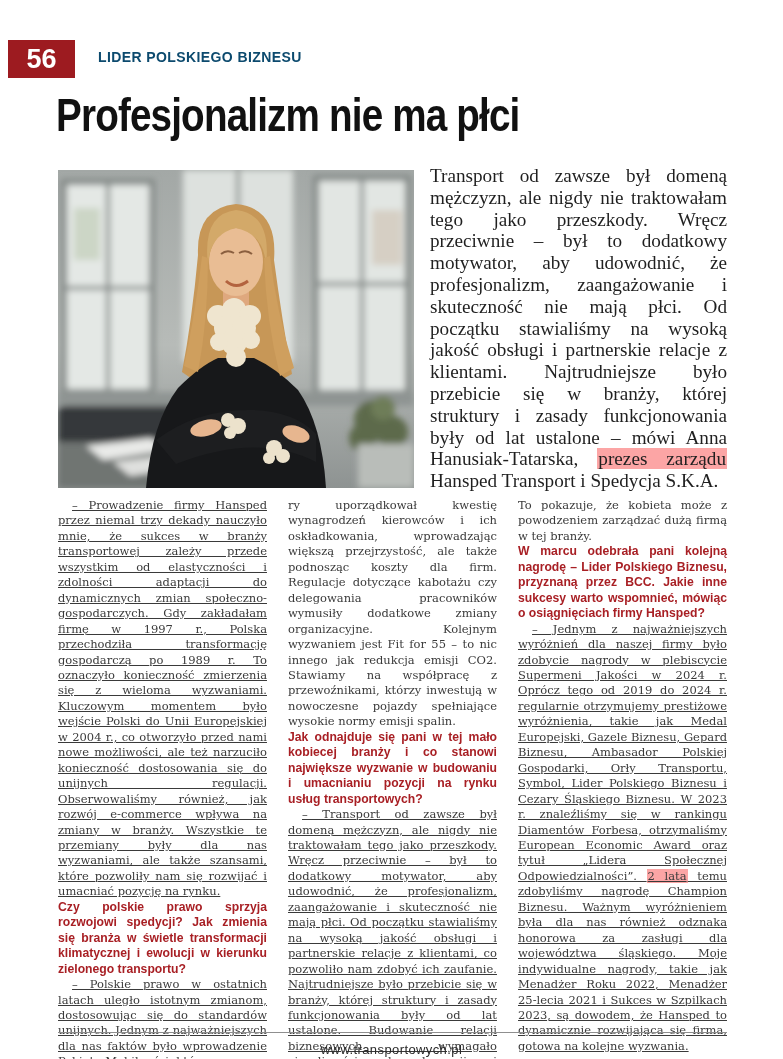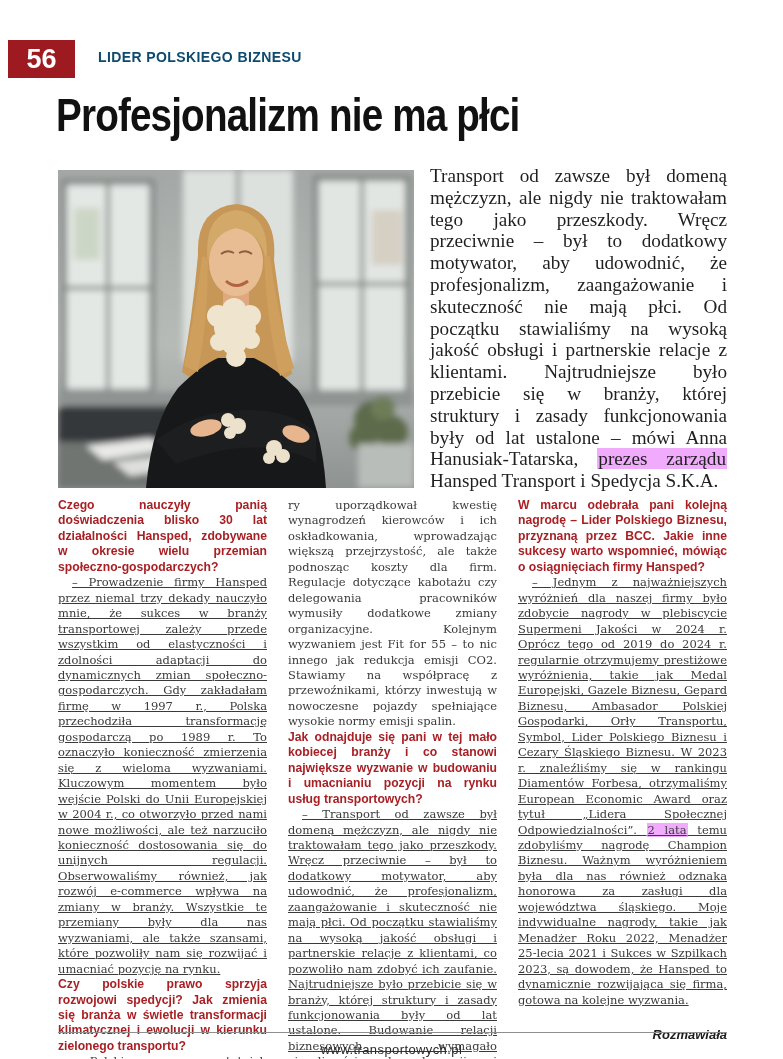--- a/index.html
+++ b/index.html
@@ -26,21 +26,21 @@
   }
   .photo {
     position:absolute; left:58px; top:138px; width:356px; height:318px;
     overflow:hidden; background:#a7aba9;
   }
   .lede {
     position:absolute; left:430px; top:133px; width:297px;
     font-family:"Liberation Serif", serif; font-size:19.2px; line-height:21.8px;
     color:#1f1f1f; text-align:justify;
   }
-  .hl { background:#f0abfc; padding:0 1px; }
+  .hl { background:#fca5a5; padding:0 1px; }
   .columns {
     position:absolute; left:58px; top:466px; width:669px;
     display:flex; gap:21px;
   }
   .col {
     width:209px; font-family:"DejaVu Serif", serif;
     font-size:11.5px; line-height:15.45px; color:#3a3a3a; text-align:justify;
   }
   .q {
     font-family:"Liberation Sans", sans-serif; font-weight:bold;
@@ -148,33 +148,33 @@
         </g>
       </g>
     </svg>
   </div>
 
   <p class="lede"><span>Transport od zawsze był domeną mężczyzn, ale nigdy nie traktowałam tego jako przeszkody. Wręcz przeciwnie – był to dodatkowy motywator, aby udowodnić, że profesjonalizm, zaangażowanie i skuteczność nie mają płci. Od początku stawialiśmy na wysoką jakość obsługi i partnerskie relacje z klientami. Najtrudniejsze było przebicie się w branży, której struktury i zasady funkcjonowania były od lat ustalone – mówi Anna Hanusiak-Tatarska, </span><span class="hl">prezes zarządu</span><span> Hansped Transport i Spedycja S.K.A.</span></p>
 
   <div class="columns">
 
     <div class="col">
-      <p class="q">Czego nauczyły panią doświadczenia blisko 30 lat działalności Hansped, zdobywane w okresie wielu przemian społeczno-gospodarczych?</p>
       <p class="ans">– Prowadzenie firmy Hansped przez niemal trzy dekady nauczyło mnie, że sukces w branży transportowej zależy przede wszystkim od elastyczności i zdolności adaptacji do dynamicznych zmian społeczno-gospodarczych. Gdy zakładałam firmę w 1997 r., Polska przechodziła transformację gospodarczą po 1989 r. To oznaczyło konieczność zmierzenia się z wieloma wyzwaniami. Kluczowym momentem było wejście Polski do Unii Europejskiej w 2004 r., co otworzyło przed nami nowe możliwości, ale też narzuciło konieczność dostosowania się do unijnych regulacji. Obserwowaliśmy również, jak rozwój e-commerce wpływa na zmiany w branży. Wszystkie te przemiany były dla nas wyzwaniami, ale także szansami, które pozwoliły nam się rozwijać i umacniać pozycję na rynku.</p>
       <p class="q">Czy polskie prawo sprzyja rozwojowi spedycji? Jak zmienia się branża w świetle transformacji klimatycznej i ewolucji w kierunku zielonego transportu?</p>
       <p class="ans">– Polskie prawo w ostatnich latach uległo istotnym zmianom, dostosowując się do standardów unijnych. Jednym z najważniejszych dla nas faktów było wprowadzenie Pakietu Mobilności, któ-</p>
     </div>
 
     <div class="col">
       <p>ry uporządkował kwestię wynagrodzeń kierowców i ich oskładkowania, wprowadzając większą przejrzystość, ale także podnosząc koszty dla firm. Regulacje dotyczące kabotażu czy delegowania pracowników wymusiły dodatkowe zmiany organizacyjne. Kolejnym wyzwaniem jest Fit for 55 – to nic innego jak redukcja emisji CO2. Stawiamy na współpracę z przewoźnikami, którzy inwestują w nowoczesne pojazdy spełniające wysokie normy emisji spalin.</p>
       <p class="q">Jak odnajduje się pani w tej mało kobiecej branży i co stanowi największe wyzwanie w budowaniu i umacnianiu pozycji na rynku usług transportowych?</p>
       <p class="ans">– Transport od zawsze był domeną mężczyzn, ale nigdy nie traktowałam tego jako przeszkody. Wręcz przeciwnie – był to dodatkowy motywator, aby udowodnić, że profesjonalizm, zaangażowanie i skuteczność nie mają płci. Od początku stawialiśmy na wysoką jakość obsługi i partnerskie relacje z klientami, co pozwoliło nam zdobyć ich zaufanie. Najtrudniejsze było przebicie się w branży, której struktury i zasady funkcjonowania były od lat ustalone. Budowanie relacji biznesowych wymagało cierpliwości, konsekwencji i znajomości rynku. Dziś realizujemy ponad 1 400 zleceń miesięcznie i współpracujemy z ponad 3 000 przewoźników.</p>
     </div>
 
     <div class="col">
+      <p>To pokazuje, że kobieta może z powodzeniem zarządzać dużą firmą w tej branży.</p>
       <p class="q">W marcu odebrała pani kolejną nagrodę – Lider Polskiego Biznesu, przyznaną przez BCC. Jakie inne sukcesy warto wspomnieć, mówiąc o osiągnięciach firmy Hansped?</p>
       <p class="ans"><span>– Jednym z najważniejszych wyróżnień dla naszej firmy było zdobycie nagrody w plebiscycie Supermeni Jakości w 2024 r. Oprócz tego od 2019 do 2024 r. regularnie otrzymujemy prestiżowe wyróżnienia, takie jak Medal Europejski, Gazele Biznesu, Gepard Biznesu, Ambasador Polskiej Gospodarki, Orły Transportu, Symbol, Lider Polskiego Biznesu i Cezary Śląskiego Biznesu. W 2023 r. znaleźliśmy się w rankingu Diamentów Forbesa, otrzymaliśmy European Economic Award oraz tytuł „Lidera Społecznej Odpowiedzialności”. </span><span class="hl">2 lata</span><span> temu zdobyliśmy nagrodę Champion Biznesu. Ważnym wyróżnieniem była dla nas również odznaka honorowa za zasługi dla województwa śląskiego. Moje indywidualne nagrody, takie jak Menadżer Roku 2022, Menadżer 25-lecia 2021 i Sukces w Szpilkach 2023, są dowodem, że Hansped to dynamicznie rozwijająca się firma, gotowa na kolejne wyzwania.</span></p>
       <div class="byline">
         <div>Rozmawiała</div>
 
       </div>
     </div>
 
   </div>
 

